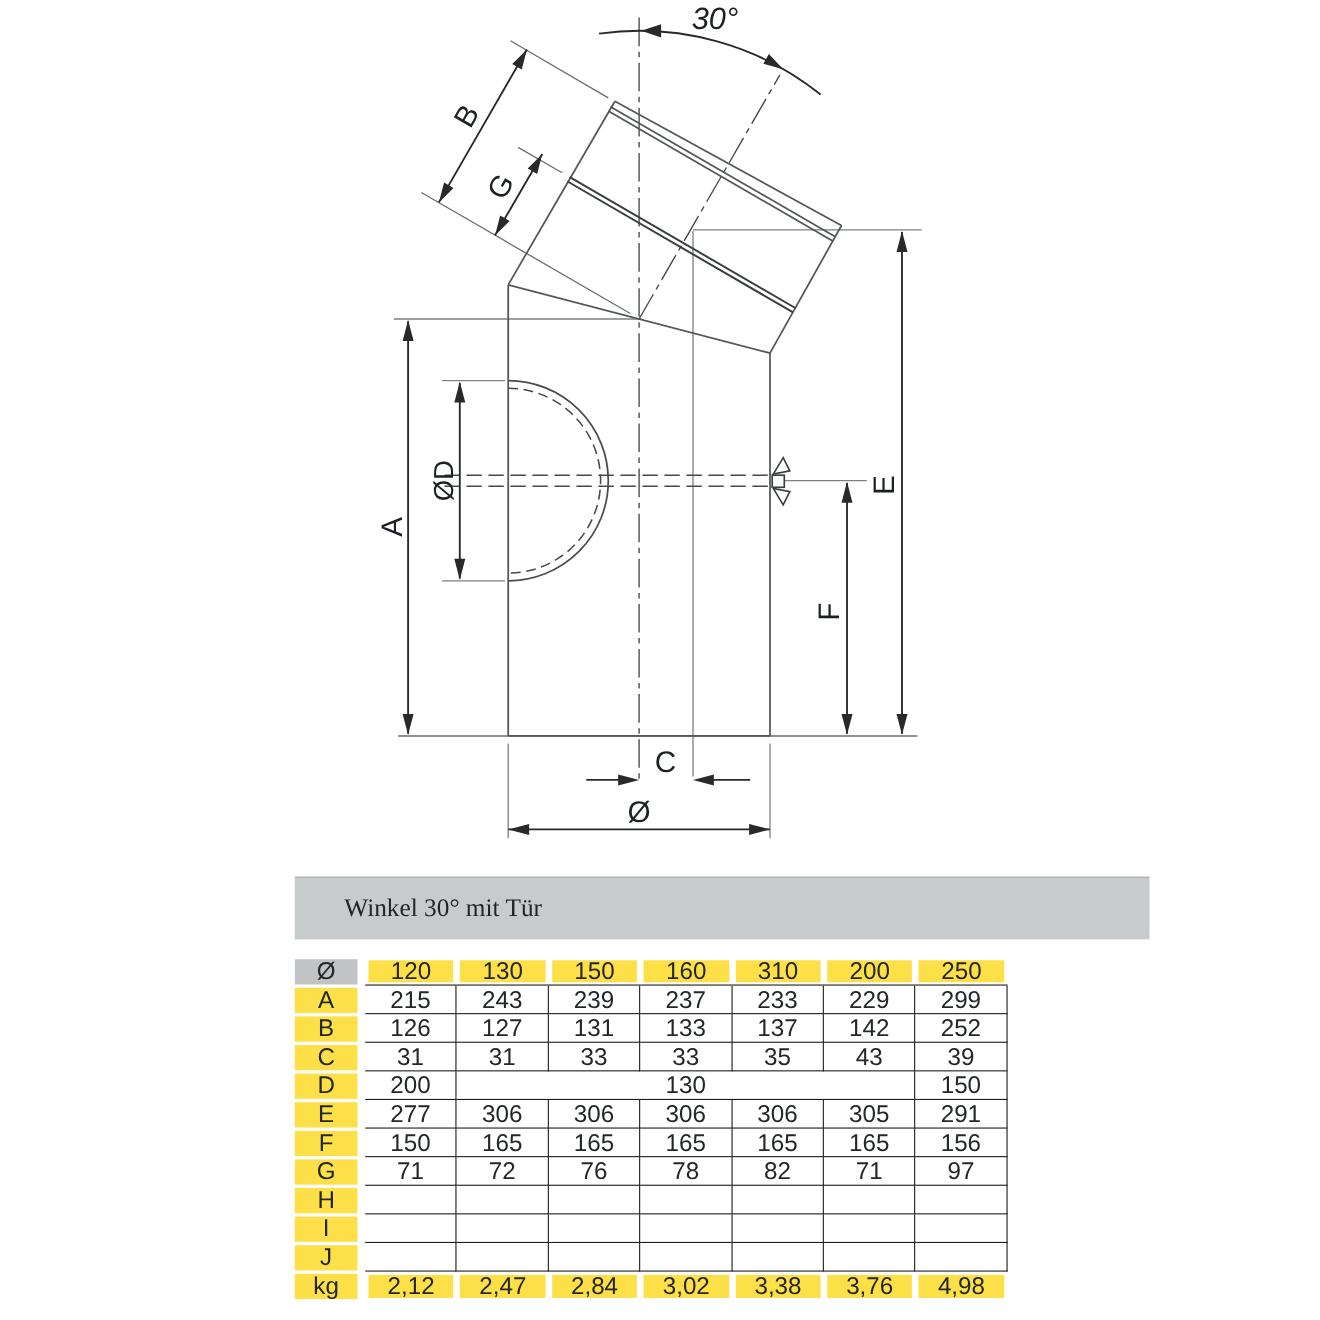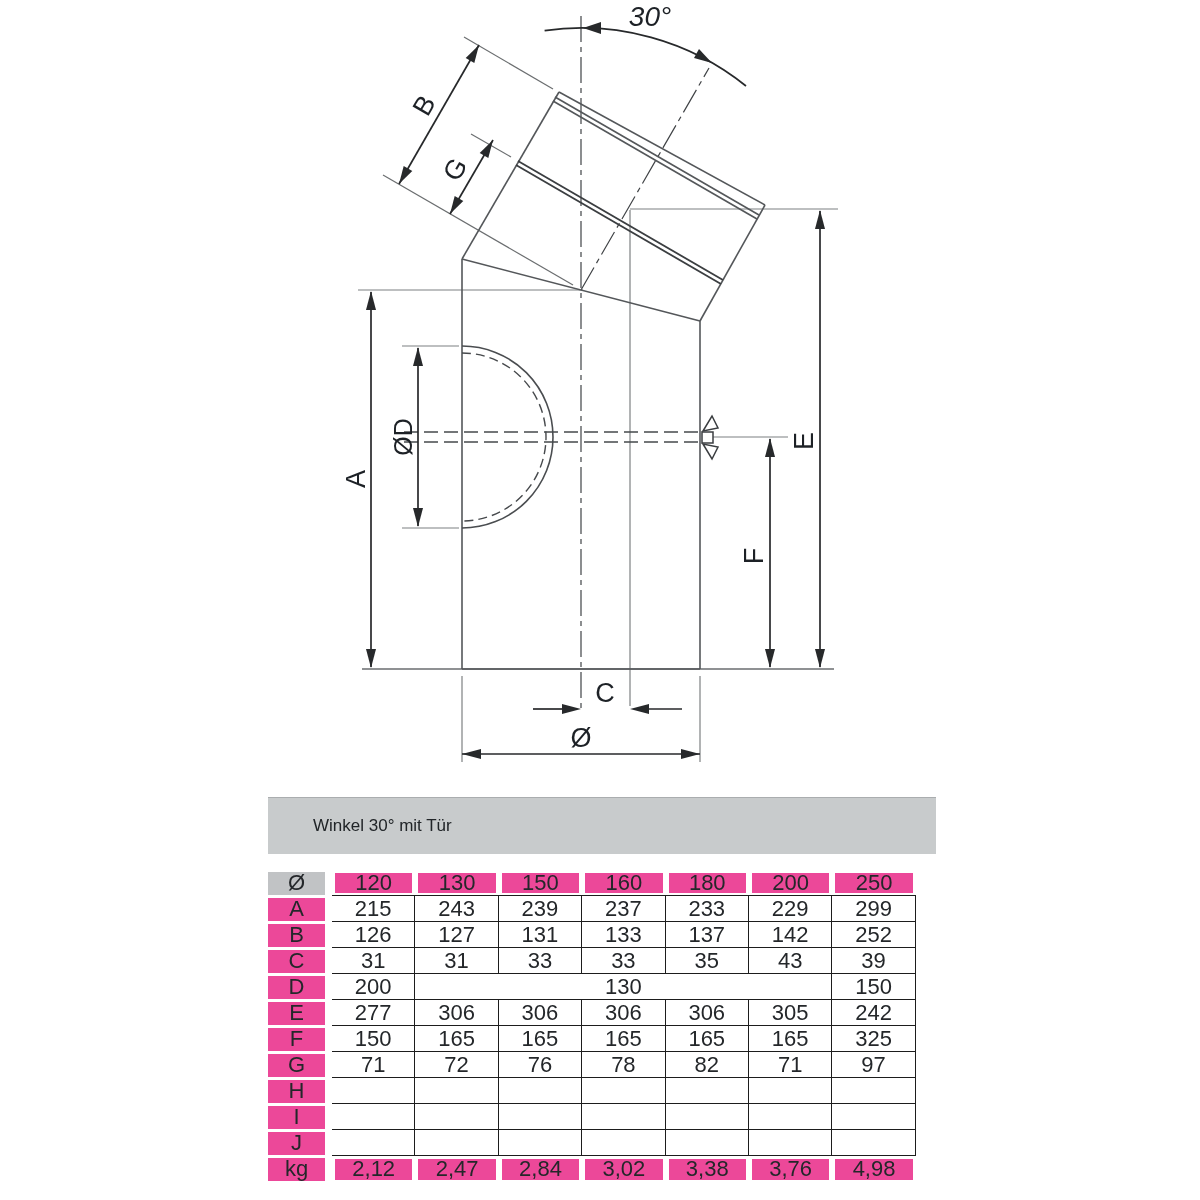--- a/index.html
+++ b/index.html
@@ -1,32 +1,32 @@
 <!DOCTYPE html>
 <html><head>
 <meta charset="utf-8">
 <style>
   html,body { margin:0; padding:0; background:#ffffff; }
   #page { position:relative; width:1200px; height:1200px; background:#ffffff; overflow:hidden;
           font-family:"Liberation Sans", sans-serif;padding-left:47px; }
   svg text { font-family:"Liberation Sans", sans-serif; fill:#1d2126; }
 
-  #title-band { position:absolute; left:268px; top:797px; width:668px; height:57px;
+  #title-band { position:absolute; left:268px; top:797px; width:777px; height:57px;
                 background:#c8cbcc; border-top:1px solid #aaadaf; box-sizing:border-box;
                 display:flex; align-items:center; padding-left:45px;
-                font-size:17px; color:#212528; }
+                font-size:23px; color:#212528;font-family:Liberation Serif, serif; }
 
   #dim-grid { position:absolute; left:268px; top:870px; display:grid;
               grid-template-columns:57px 7px repeat(7, 83.4px);
               grid-auto-rows:26px; }
   .c { display:flex; align-items:center; justify-content:center;
        font-size:22px; color:#24272a; box-sizing:border-box; }
   .br { border-right:1.5px solid #1d1d1d; }
   .bb { border-bottom:1.5px solid #1d1d1d; }
-  .chip { flex:1; align-self:stretch; margin:2.5px 3px; background:#ec4899;
+  .chip { flex:1; align-self:stretch; margin:2.5px 3px; background:#fde047;
           display:flex; align-items:center; justify-content:center; }
   .chip.full { margin:1.5px 0; }
   .chip.dark { background:#c1c3c5; }
 </style>
 </head>
 <body>
 
 <div id="page">
 
   <svg style="position:absolute;left:0;top:0" width="1200" height="795" viewBox="0 0 1200 795">
@@ -145,21 +145,21 @@
       <div class="c bb">
         <div class="chip">130</div>
       </div>
       <div class="c bb">
         <div class="chip">150</div>
       </div>
       <div class="c bb">
         <div class="chip">160</div>
       </div>
       <div class="c bb">
-        <div class="chip">180</div>
+        <div class="chip">310</div>
       </div>
       <div class="c bb">
         <div class="chip">200</div>
       </div>
       <div class="c bb">
         <div class="chip">250</div>
       </div>
       <div class="c">
         <div class="chip full">A</div>
       </div>
@@ -203,32 +203,32 @@
       <div class="c">
         <div class="chip full">E</div>
       </div>
       <div></div>
       <div class="c br bb">277</div>
       <div class="c br bb">306</div>
       <div class="c br bb">306</div>
       <div class="c br bb">306</div>
       <div class="c br bb">306</div>
       <div class="c br bb">305</div>
-      <div class="c br bb">242</div>
+      <div class="c br bb">291</div>
       <div class="c">
         <div class="chip full">F</div>
       </div>
       <div></div>
       <div class="c br bb">150</div>
       <div class="c br bb">165</div>
       <div class="c br bb">165</div>
       <div class="c br bb">165</div>
       <div class="c br bb">165</div>
       <div class="c br bb">165</div>
-      <div class="c br bb">325</div>
+      <div class="c br bb">156</div>
       <div class="c">
         <div class="chip full">G</div>
       </div>
       <div></div>
       <div class="c br bb">71</div>
       <div class="c br bb">72</div>
       <div class="c br bb">76</div>
       <div class="c br bb">78</div>
       <div class="c br bb">82</div>
       <div class="c br bb">71</div>

